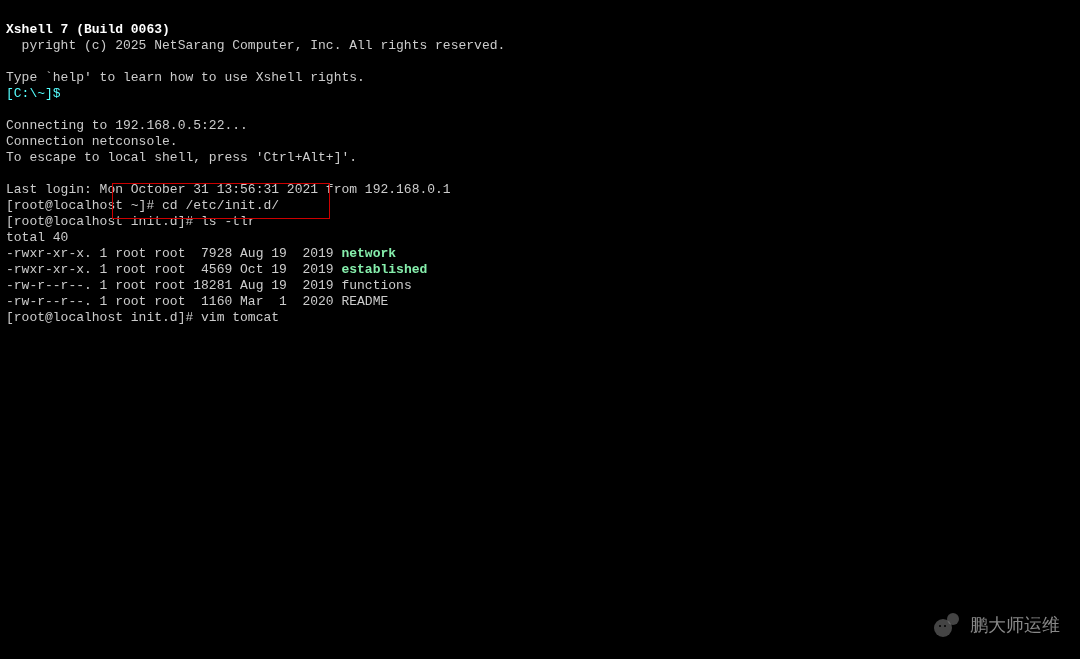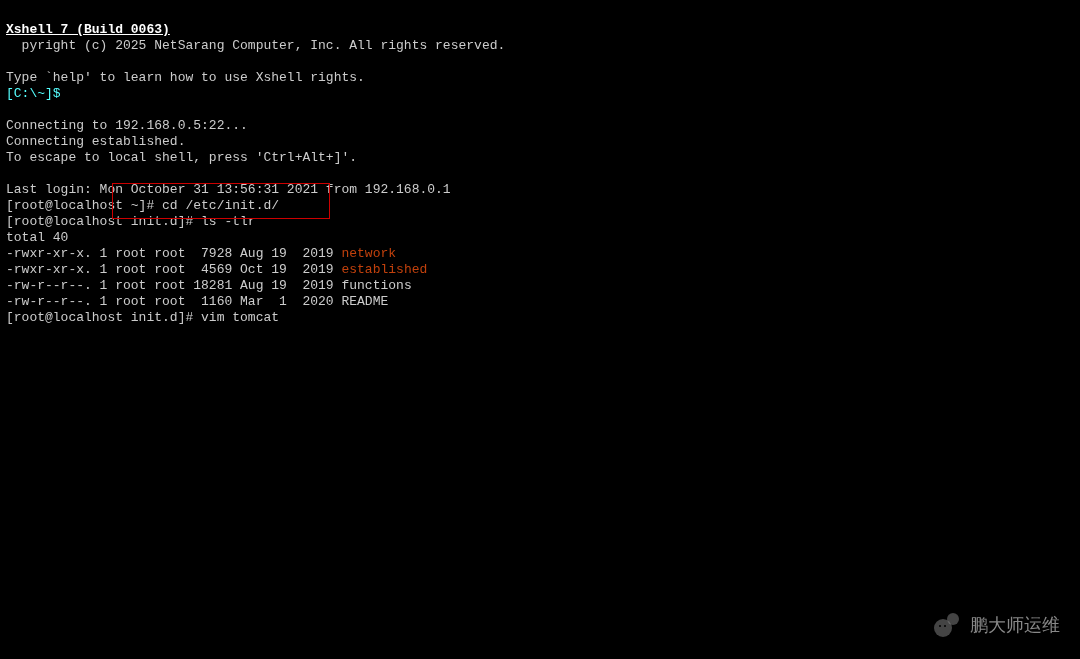--- a/index.html
+++ b/index.html
@@ -12,24 +12,24 @@
     font-family: "Consolas", "Courier New", monospace;
     font-size: 13px;
     line-height: 16px;
     overflow: hidden;
     position: relative;
   }
   .terminal {
     padding: 6px 6px;
     white-space: pre;
   }
-  .bold-white { color: #fff; font-weight: bold; text-decoration: underline; }
+  .bold-white { color: #fff; font-weight: bold; }
   .gray  { color: #ccc; }
   .cyan  { color: #5ff; }
-  .green { color: #c2410c; font-weight: normal; }
+  .green { color: #86efac; font-weight: bold; }
   .redbox {
     position: absolute;
     border: 1px solid #c00;
     pointer-events: none;
   }
   .watermark {
     position: absolute;
     right: 20px;
     bottom: 20px;
     display: flex;
@@ -59,21 +59,21 @@
 <body>
 
 <div class="terminal">
 <span class="bold-white">Xshell 7 (Build 0063)</span>
 <span class="gray">  pyright (c) 2025 NetSarang Computer, Inc. All rights reserved.</span>
 
 <span class="gray">Type `help' to learn how to use Xshell rights.</span>
 <span class="cyan">[C:\~]$</span>
 
 <span class="gray">Connecting to 192.168.0.5:22...</span>
-<span class="gray">Connecting established.</span>
+<span class="gray">Connection netconsole.</span>
 <span class="gray">To escape to local shell, press 'Ctrl+Alt+]'.</span>
 
 <span class="gray">Last login: Mon October 31 13:56:31 2021 from 192.168.0.1</span>
 <span><span class="gray">[root@localhost ~]# </span><span class="gray">cd /etc/init.d/</span></span>
 <span><span class="gray">[root@localhost init.d]# </span><span class="gray">ls -tlr</span></span>
 <span class="gray">total 40</span>
 <span><span class="gray">-rwxr-xr-x. 1 root root  7928 Aug 19  2019 </span><span class="green">network</span></span>
 <span><span class="gray">-rwxr-xr-x. 1 root root  4569 Oct 19  2019 </span><span class="green">established</span></span>
 <span><span class="gray">-rw-r--r--. 1 root root 18281 Aug 19  2019 </span><span class="gray">functions</span></span>
 <span><span class="gray">-rw-r--r--. 1 root root  1160 Mar  1  2020 </span><span class="gray">README</span></span>

